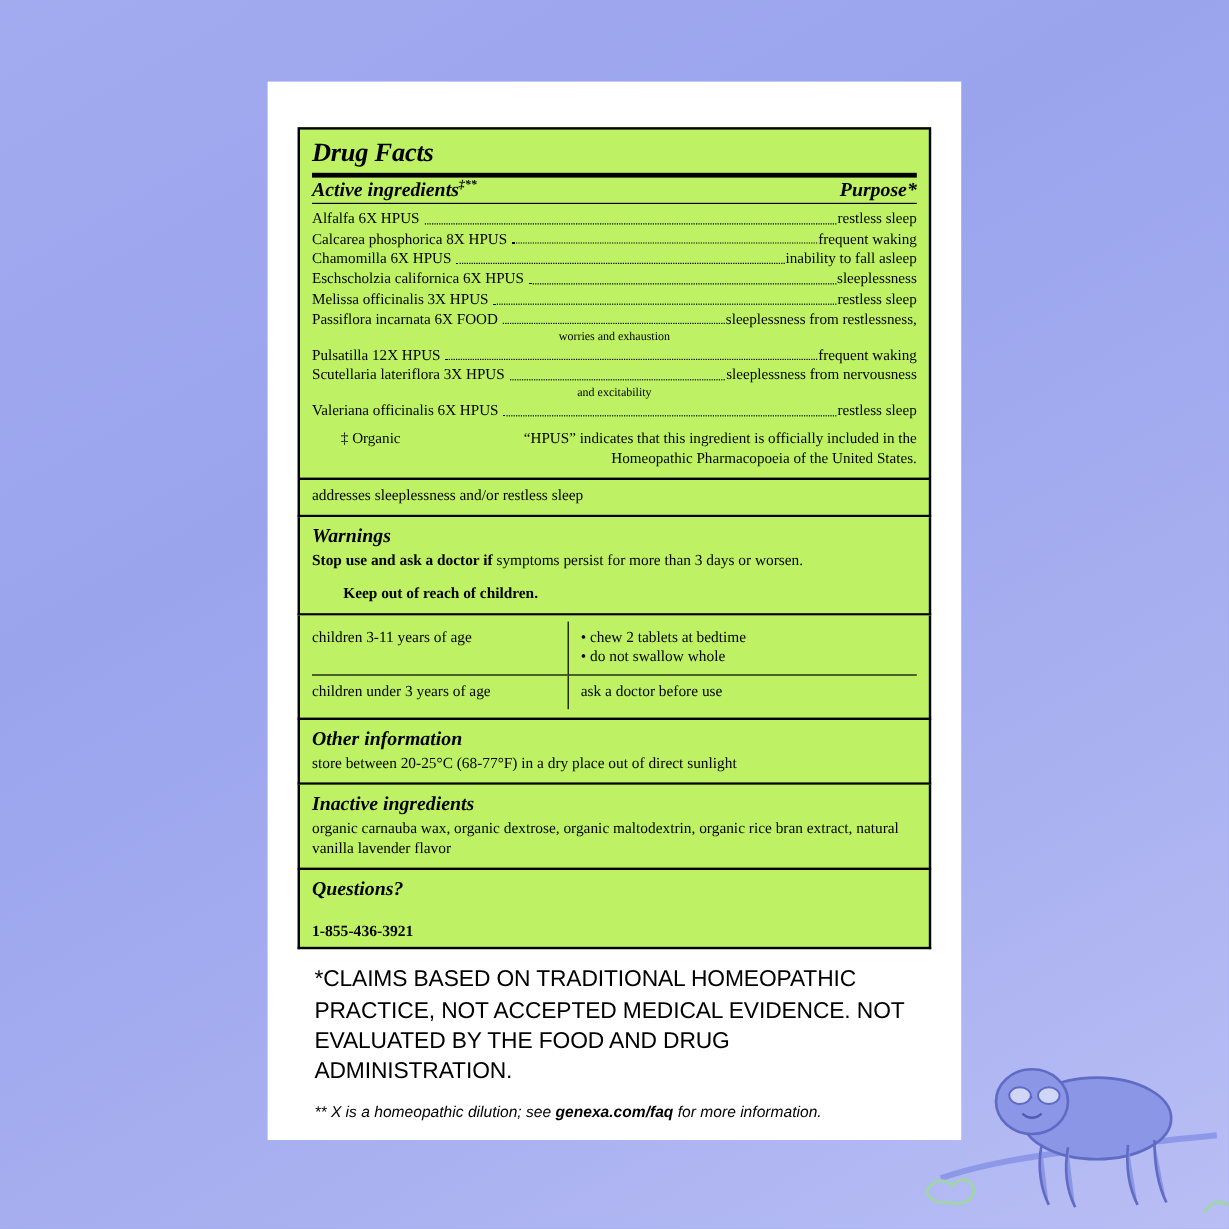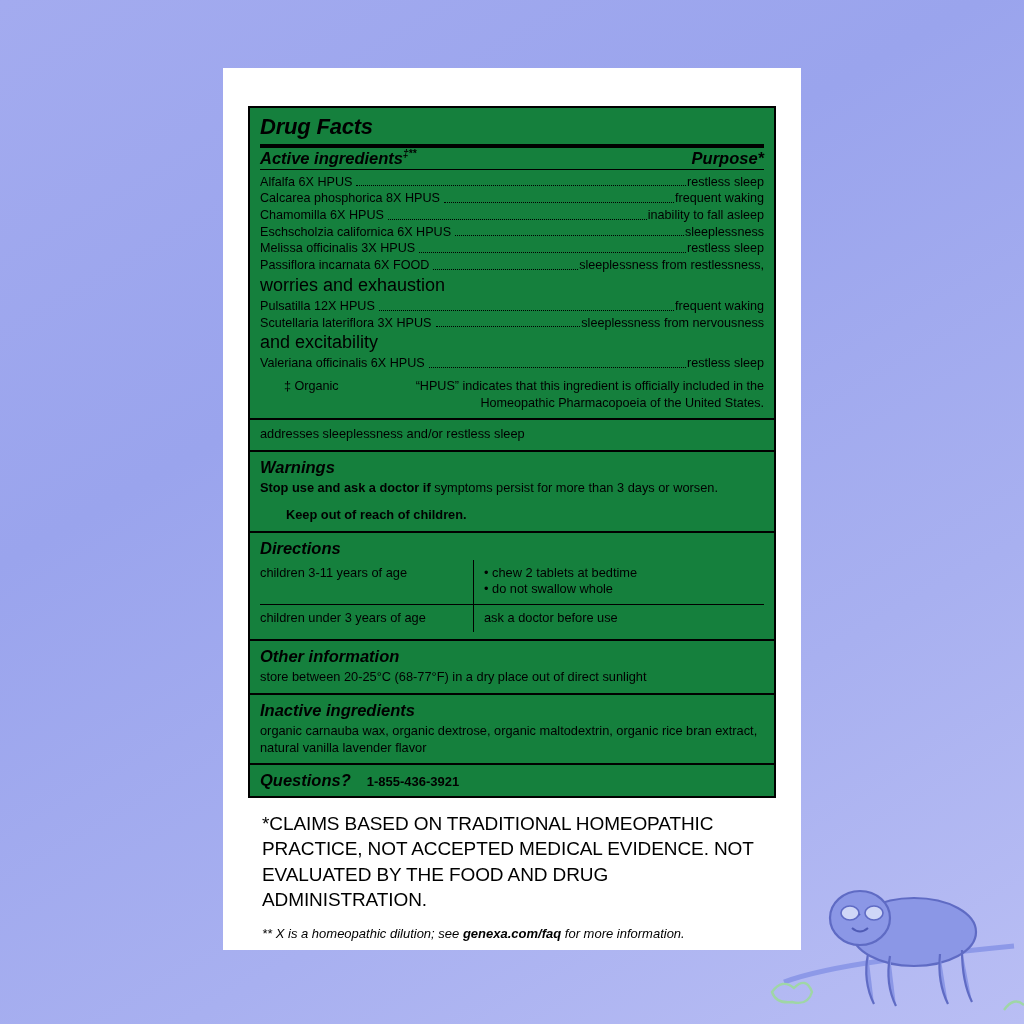--- a/index.html
+++ b/index.html
@@ -40,22 +40,23 @@
   }
   .panel {
     position: absolute;
     left: 25px;
     top: 38px;
     width: 528px;
   }
   .box {
     border: 2px solid #000;
     box-sizing: border-box;
-    background: #15803d;
+    background: #bef264;
     padding: 5px 10px 7px 10px;
+    font-family: Liberation Serif, serif;
   }
   .box + .box {
     border-top: none;
   }
   .title-main {
     font-size: 22px;
     font-weight: bold;
     font-style: italic;
     letter-spacing: -0.2px;
     margin: 1px 0 4px 0;
@@ -98,23 +99,23 @@
     border-bottom: 1.5px dotted #000;
     margin: 0 1px 4px 4px;
     min-width: 6px;
     height: 1px;
   }
   .ing-purpose {
     flex: 0 0 auto;
     text-align: right;
   }
   .cont-line {
-    font-size: 18px;
+    font-size: 10px;
     line-height: 1.33;
-    text-align: left;
+    text-align: center;
   }
   .organic-row {
     display: flex;
     font-size: 12.6px;
     line-height: 1.33;
     margin-top: 6px;
     margin-left: 24px;
   }
   .organic-mark {
     flex: 0 0 112px;
@@ -157,20 +158,21 @@
     width: 207px;
     border-right: 1px solid #000;
   }
   table.dir td.right {
     padding-left: 10px;
   }
   .q-row {
     display: flex;
     align-items: baseline;
     gap: 16px;
+    flex-direction: column;
   }
   .q-row .sec-head {
     margin: 1px 0 1px 0;
   }
   .q-num {
     font-size: 13px;
     font-weight: bold;
   }
   .claims {
     margin: 13px 2px 0 14px;
@@ -294,21 +296,20 @@
         <div class="body-text">addresses sleeplessness and/or restless sleep</div>
       </div>
 
       <div class="box">
         <div class="sec-head">Warnings</div>
         <div class="warn-line"><span class="bold">Stop use and ask a doctor if</span><span> symptoms persist for more than 3 days or worsen.</span></div>
         <div class="warn-line bold">Keep out of reach of children.</div>
       </div>
 
       <div class="box">
-        <div class="sec-head">Directions</div>
         <table class="dir">
           <tbody>
               <tr>
             <td class="left">children 3-11 years of age</td>
             <td class="right" style="white-space: pre-line; margin-top: 25px;">• chew 2 tablets at bedtime
 • do not swallow whole</td>
           </tr>
           <tr>
             <td class="left">children under 3 years of age</td>
             <td class="right">ask a doctor before use</td>

